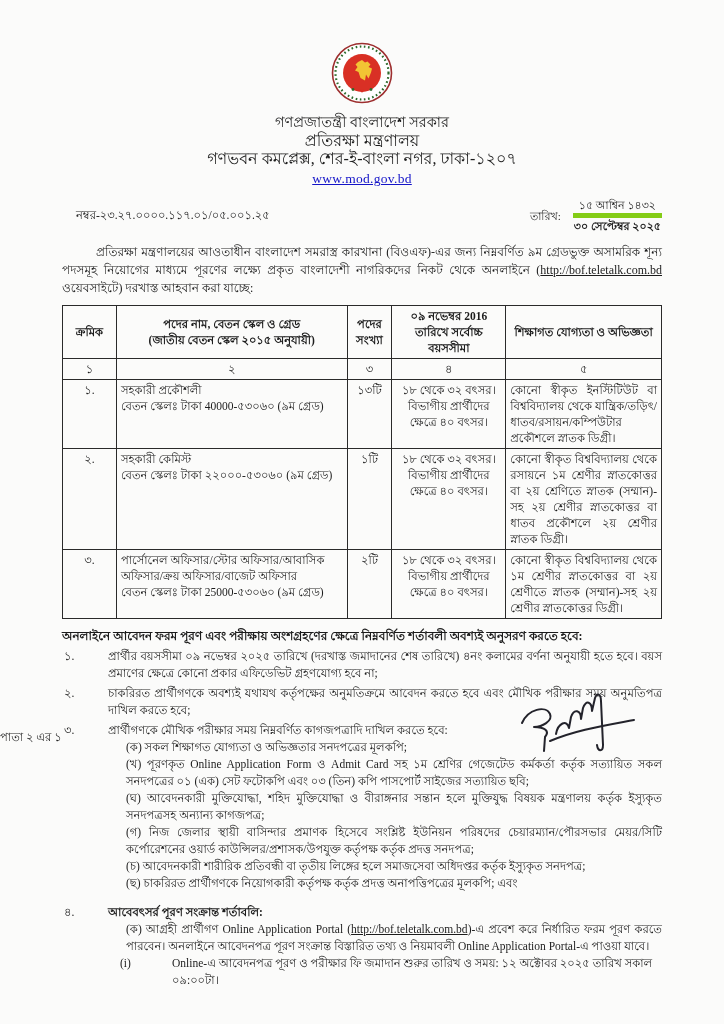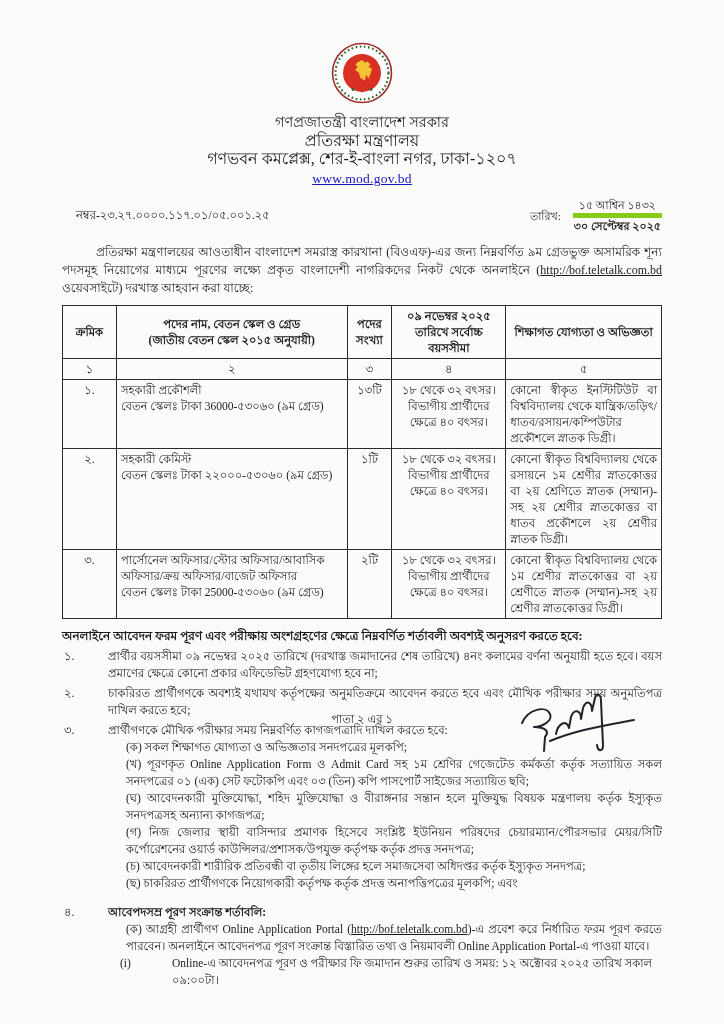--- a/index.html
+++ b/index.html
@@ -39,21 +39,21 @@
   .cond-item{display:flex;margin-top:3px;}
   .cond-num{flex:none;width:44px;padding-left:2px;}
   .cond-body{flex:1;text-align:justify;}
   .sub{margin-left:64px;text-align:justify;}
   .roman-row{display:flex;margin-left:58px;}
   .roman-lbl{flex:none;width:52px;}
   .roman-txt{flex:1;}
   .b{font-weight:bold;}
   .gap{margin-top:12px;}
   
-  .page-num{position:absolute;left:0;right:0;bottom:52px;text-align:center;font-size:11.5px;}
+  .page-num{position:absolute;left:0;right:0;bottom:34px;text-align:left;font-size:11.5px;}
   .signature{position:absolute;right:66px;bottom:14px;}
 </style>
 </head>
 <body>
 
 <div class="page">
 
   <div class="doc-header">
     <span class="emblem">
       <svg width="62" height="62" viewBox="0 0 62 62">
@@ -94,34 +94,34 @@
         <col style="width:7.5%">
         <col style="width:19%">
         <col style="width:26%">
       </colgroup>
     <tbody>
         <tr>
       <th class="pre">ক্রমিক</th>
       <th class="pre">পদের নাম, বেতন স্কেল ও গ্রেড
 (জাতীয় বেতন স্কেল ২০১৫ অনুযায়ী)</th>
       <th class="pre">পদের সংখ্যা</th>
-      <th class="pre">০৯ নভেম্বর ২০২৫ তারিখে সর্বোচ্চ বয়সসীমা</th>
+      <th class="pre">০৯ নভেম্বর 2016 তারিখে সর্বোচ্চ বয়সসীমা</th>
       <th class="pre">শিক্ষাগত যোগ্যতা ও অভিজ্ঞতা</th>
     </tr>
     <tr class="numrow">
       <td>১</td>
       <td>২</td>
       <td>৩</td>
       <td>৪</td>
       <td>৫</td>
     </tr>
     <tr>
       <td class="c">১.</td>
       <td class="pre">সহকারী প্রকৌশলী
-বেতন স্কেলঃ টাকা 36000-৫৩০৬০ (৯ম গ্রেড)</td>
+বেতন স্কেলঃ টাকা 40000-৫৩০৬০ (৯ম গ্রেড)</td>
       <td class="c">১৩টি</td>
       <td class="c pre">১৮ থেকে ৩২ বৎসর।
 বিভাগীয় প্রার্থীদের ক্ষেত্রে ৪০ বৎসর।</td>
       <td class="j">কোনো স্বীকৃত ইনস্টিটিউট বা বিশ্ববিদ্যালয় থেকে যান্ত্রিক/তড়িৎ/ধাতব/রসায়ন/কম্পিউটার প্রকৌশলে স্নাতক ডিগ্রী।</td>
     </tr>
     <tr>
       <td class="c">২.</td>
       <td class="pre">সহকারী কেমিস্ট
 বেতন স্কেলঃ টাকা ২২০০০-৫৩০৬০ (৯ম গ্রেড)</td>
       <td class="c">১টি</td>
@@ -159,21 +159,21 @@
   </div>
   <div class="sub">(ক) সকল শিক্ষাগত যোগ্যতা ও অভিজ্ঞতার সনদপত্রের মূলকপি;</div>
   <div class="sub">(খ) পূরণকৃত Online Application Form ও Admit Card সহ ১ম শ্রেণির গেজেটেড কর্মকর্তা কর্তৃক সত্যায়িত সকল সনদপত্রের ০১ (এক) সেট ফটোকপি এবং ০৩ (তিন) কপি পাসপোর্ট সাইজের সত্যায়িত ছবি;</div>
   <div class="sub">(ঘ) আবেদনকারী মুক্তিযোদ্ধা, শহিদ মুক্তিযোদ্ধা ও বীরাঙ্গনার সন্তান হলে মুক্তিযুদ্ধ বিষয়ক মন্ত্রণালয় কর্তৃক ইস্যুকৃত সনদপত্রসহ অন্যান্য কাগজপত্র;</div>
   <div class="sub">(গ) নিজ জেলার স্থায়ী বাসিন্দার প্রমাণক হিসেবে সংশ্লিষ্ট ইউনিয়ন পরিষদের চেয়ারম্যান/পৌরসভার মেয়র/সিটি কর্পোরেশনের ওয়ার্ড কাউন্সিলর/প্রশাসক/উপযুক্ত কর্তৃপক্ষ কর্তৃক প্রদত্ত সনদপত্র;</div>
   <div class="sub">(চ) আবেদনকারী শারীরিক প্রতিবন্ধী বা তৃতীয় লিঙ্গের হলে সমাজসেবা অধিদপ্তর কর্তৃক ইস্যুকৃত সনদপত্র;</div>
   <div class="sub">(ছ) চাকরিরত প্রার্থীগণকে নিয়োগকারী কর্তৃপক্ষ কর্তৃক প্রদত্ত অনাপত্তিপত্রের মূলকপি; এবং</div>
 
   <div class="cond-item gap">
     <span class="cond-num">৪.</span>
-    <div class="cond-body b">আবেপদসম্র পূরণ সংক্রান্ত শর্তাবলি:</div>
+    <div class="cond-body b">আবেবৎসর্র পূরণ সংক্রান্ত শর্তাবলি:</div>
   </div>
   <div class="sub">
     <span>(ক) আগ্রহী প্রার্থীগণ Online Application Portal (</span><span class="lnk" style="text-decoration:underline;cursor:pointer;">http://bof.teletalk.com.bd</span><span>)-এ প্রবেশ করে নির্ধারিত ফরম পূরণ করতে পারবেন। অনলাইনে আবেদনপত্র পূরণ সংক্রান্ত বিস্তারিত তথ্য ও নিয়মাবলী Online Application Portal-এ পাওয়া যাবে।</span>
   </div>
   <div class="roman-row">
     <span class="roman-lbl">(i)</span>
     <div class="roman-txt">Online-এ আবেদনপত্র পূরণ ও পরীক্ষার ফি জমাদান শুরুর তারিখ ও সময়: ১২ অক্টোবর ২০২৫ তারিখ সকাল ০৯:০০টা।</div>
   </div>
 
   <div class="page-num">পাতা ২ এর ১</div>

